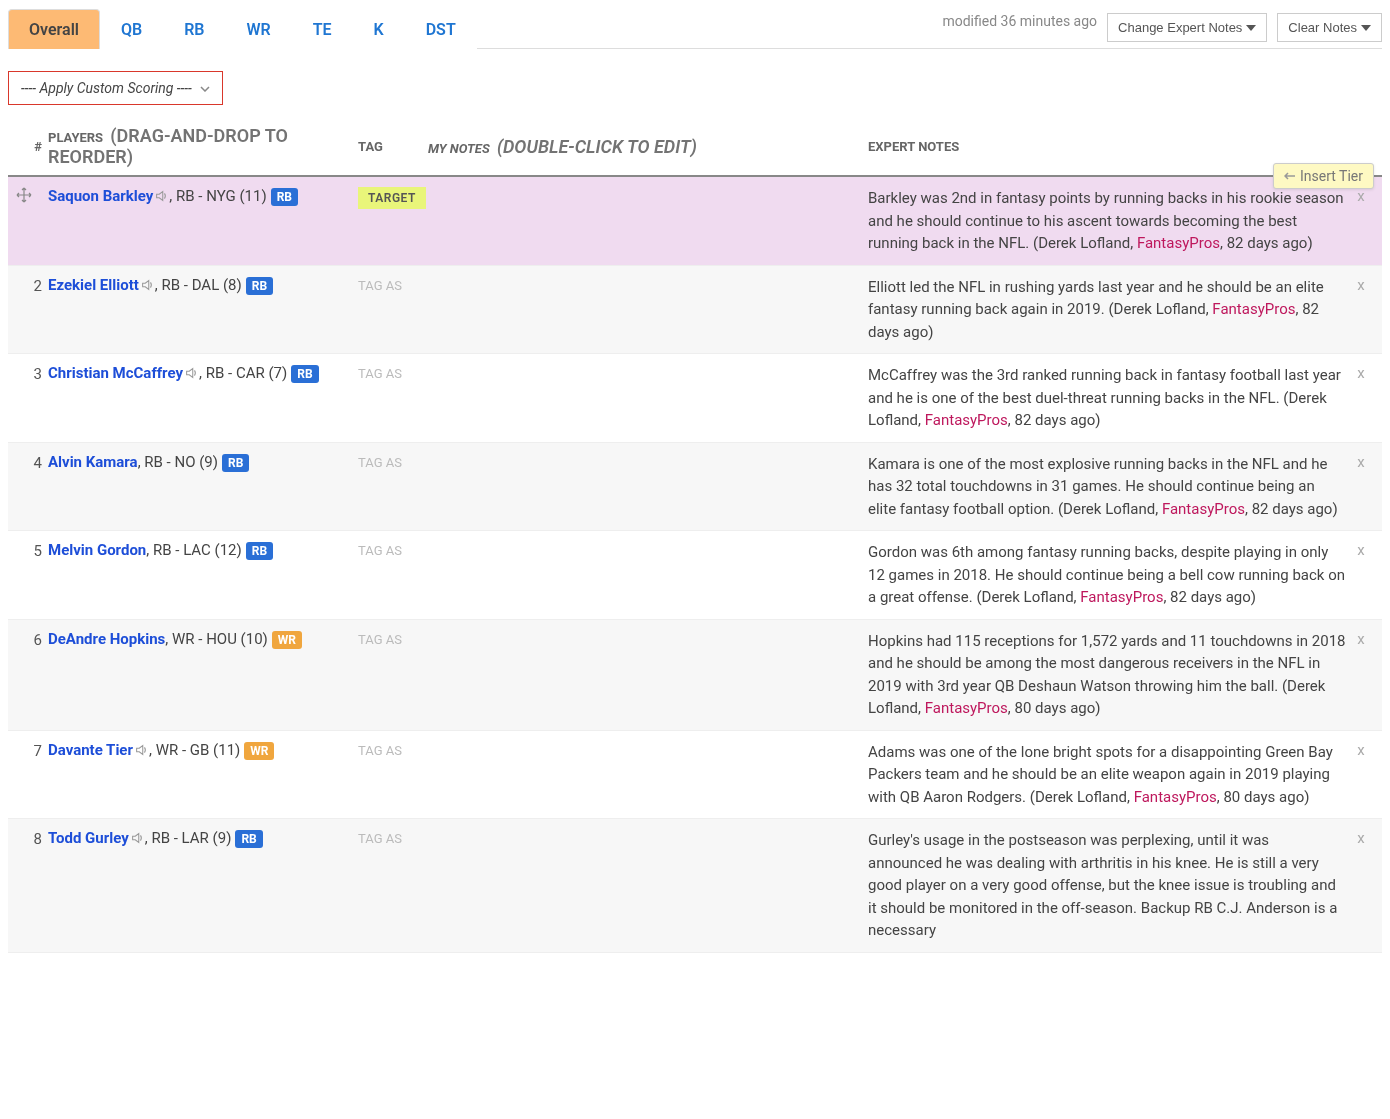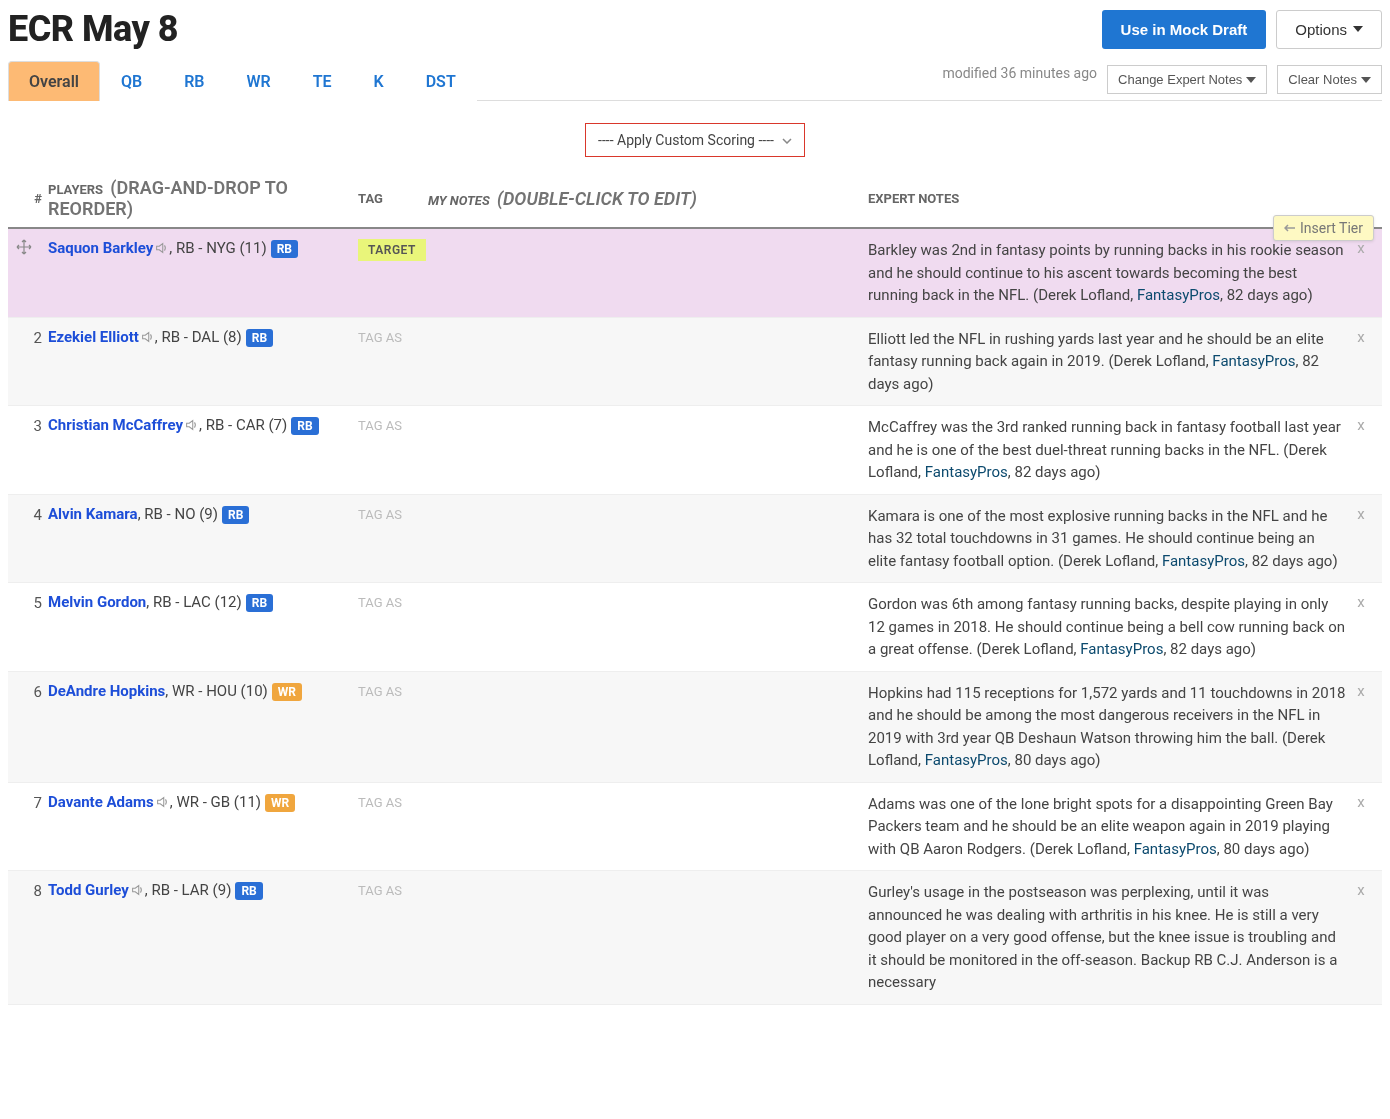--- a/index.html
+++ b/index.html
@@ -16,21 +16,21 @@
 
   .subheader { display: flex; align-items: flex-end; justify-content: space-between; border-bottom: 1px solid #ddd; }
   .tabs { display: flex; }
   .tab { padding: 10px 20px; color: #1f76d2; font-weight: 600; font-size: 16px; cursor: pointer; border: 1px solid transparent; border-bottom: none; position: relative; top: 1px; background: #fff; }
   .tab.active { color: #444; border-color: #ddd; border-top-left-radius: 4px; border-top-right-radius: 4px; background: #fdba74; }
   .sub-right { display: flex; align-items: flex-start; gap: 10px; padding-bottom: 6px; }
   .mod-text { color: #888; font-size: 14px; }
   .small-btn { font-size: 13px; padding: 6px 10px; background: #fff; border: 1px solid #ccc; cursor: pointer; color: #555; display: inline-flex; align-items: center; }
   .small-btn .caret { border-top-color: #555; margin-left: 4px; }
 
-  .scoring-row { display: flex; justify-content: center; margin-top: 22px; margin-bottom: 12px; }
+  .scoring-row { display: flex; justify-content: flex-start; margin-top: 22px; margin-bottom: 12px; font-style: italic; }
   .scoring-select { border: 1px solid #d9372b; padding: 8px 12px; font-size: 14px; color: #444; cursor: pointer; display: flex; align-items: center; gap: 8px; background: #fff; }
   .scoring-select .caret-small { color: #888; font-size: 11px; }
 
   .table-head { display: flex; align-items: center; padding: 8px 6px; border-bottom: 2px solid #888; font-size: 13px; color: #666; font-weight: 700; }
   .col-num { width: 34px; text-align: right; padding-right: 6px; }
   .col-player { flex: 0 0 310px; }
   .col-tag { flex: 0 0 70px; }
   .col-notes { flex: 0 0 440px; font-style: italic; }
   .col-expert { flex: 1; }
   .col-x { flex: 0 0 30px; text-align: center; }
@@ -45,42 +45,32 @@
   .move-icon { position: absolute; left: 8px; top: 10px; color: #888; }
   .player-name { color: #1d4ed8; font-weight: 700; }
   .sound-icon { color: #999; margin: 0 1px 0 1px; display: inline-flex; align-items: center; position: relative; top: 2px; }
   .player-info { color: #444; }
   .pos-badge { display: inline-block; padding: 2px 6px; border-radius: 3px; font-size: 12px; font-weight: 700; color: #fff; margin-left: 4px; }
   .pos-RB { background: #2a6fd6; }
   .pos-WR { background: #f0a63e; }
   .tag-badge { display: inline-block; padding: 4px 10px; background: #e9f57a; font-size: 12px; font-weight: 600; color: #555; letter-spacing: 0.5px; }
   .tag-as { color: #bbb; font-size: 13px; }
   .expert-text { color: #444; line-height: 1.5; font-size: 15px; }
-  .expert-link { color: #0c4a6e; }
+  .expert-link { color: #be185d; }
   .row-x { color: #aaa; font-size: 15px; cursor: pointer; }
 
   .insert-tier { position: absolute; right: 8px; top: -14px; background: #fef9c3; border: 1px solid #ccc; border-radius: 3px; padding: 4px 10px; font-size: 14px; color: #777; display: flex; align-items: center; gap: 4px; box-shadow: 0 1px 3px rgba(0,0,0,0.1); z-index: 5; }
   .arrow-left { display:inline-block; }
 
   .rows-wrap { position: relative; }
 </style>
 </head>
 <body>
 <div class="container">
 
-<div class="header-row">
-  <h1 class="title">ECR May 8</h1>
-  <div class="header-actions">
-    <button class="btn btn-primary">Use in Mock Draft</button>
-    <button class="btn btn-outline">
-      <span>Options</span>
-      <span class="caret"></span>
-    </button>
-  </div>
-</div>
 
 <div class="subheader">
   <div class="tabs" id="tabs-container">
         <div class="tab active">Overall</div>
         <div class="tab">QB</div>
         <div class="tab">RB</div>
         <div class="tab">WR</div>
         <div class="tab">TE</div>
         <div class="tab">K</div>
         <div class="tab">DST</div>
@@ -192,21 +182,21 @@
       <div class="row">
         <div class="col-num">6</div>
         <div class="col-player"><span class="player-name">DeAndre Hopkins</span><span class="player-info">, WR - HOU (10)</span><span class="pos-badge pos-WR">WR</span></div>
         <div class="col-tag"><span class="tag-as">TAG AS</span></div>
         <div class="col-notes"></div>
         <div class="col-expert expert-text"><span>Hopkins had 115 receptions for 1,572 yards and 11 touchdowns in 2018 and he should be among the most dangerous receivers in the NFL in 2019 with 3rd year QB Deshaun Watson throwing him the ball. (Derek Lofland, </span><span class="expert-link">FantasyPros</span><span>, 80 days ago)</span></div>
         <div class="col-x"><span class="row-x">x</span></div>
       </div>
       <div class="row">
         <div class="col-num">7</div>
-        <div class="col-player"><span class="player-name">Davante Adams</span><span class="sound-icon">
+        <div class="col-player"><span class="player-name">Davante Tier</span><span class="sound-icon">
             <svg width="14" height="14" viewBox="0 0 16 16">
               <path d="M3 6 L3 10 L6 10 L10 13 L10 3 L6 6 Z" fill="none" stroke="#999" stroke-width="1.2"></path>
               <path d="M12 5 Q14 8 12 11" fill="none" stroke="#999" stroke-width="1.2"></path>
             </svg>
           </span><span class="player-info">, WR - GB (11)</span><span class="pos-badge pos-WR">WR</span></div>
         <div class="col-tag"><span class="tag-as">TAG AS</span></div>
         <div class="col-notes"></div>
         <div class="col-expert expert-text"><span>Adams was one of the lone bright spots for a disappointing Green Bay Packers team and he should be an elite weapon again in 2019 playing with QB Aaron Rodgers. (Derek Lofland, </span><span class="expert-link">FantasyPros</span><span>, 80 days ago)</span></div>
         <div class="col-x"><span class="row-x">x</span></div>
       </div>

